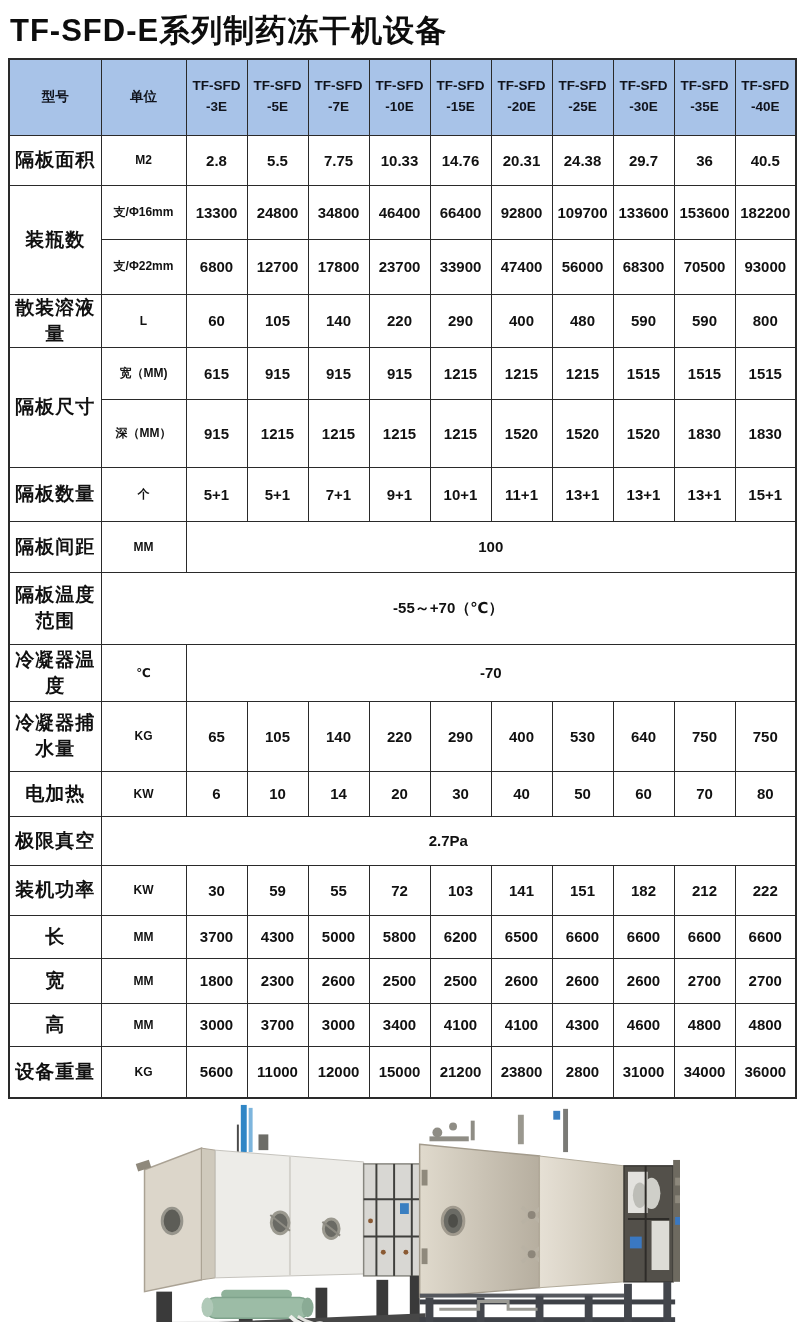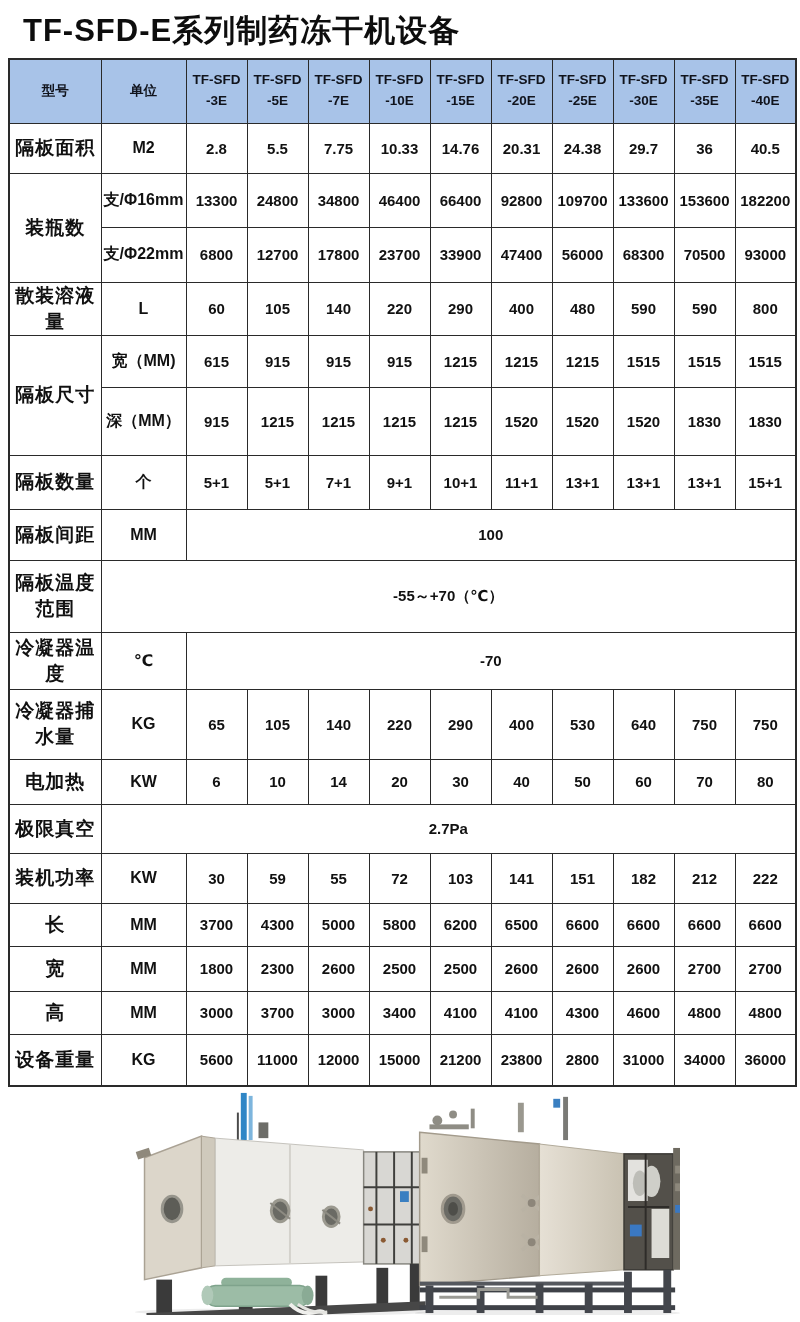--- a/index.html
+++ b/index.html
@@ -11,21 +11,21 @@
   body{
     margin:0;
     width:800px;
     height:1322px;
     background:#ffffff;
     color:var(--text);
     font-family:"Liberation Sans","DejaVu Sans",sans-serif;
   }
   h1{
     margin:0;
-    padding:10px 0 6px 23px;
+    padding:10px 0 6px 10px;
     font-size:31px;
     font-weight:bold;
     letter-spacing:1px;
     color:#0d0d0d;
   }
   table#spec{
     border-collapse:collapse;
     table-layout:fixed;
     width:787px;
     margin-left:8px;
@@ -39,24 +39,24 @@
     padding:0 1px;
     overflow:hidden;
   }
   #spec thead th{
     background:var(--header-bg);
     white-space:pre-line;
     font-size:13.5px;
     line-height:1.55;
     color:#10131c;
   }
-  #spec thead tr{height:64px;}
+  #spec thead tr{height:76px;}
   #spec td{font-size:15px;}
   #spec td.lbl{font-size:19px;letter-spacing:1px;}
-  #spec td.unit{font-size:16px;}
+  #spec td.unit{font-size:12px;}
   #spec tbody tr{height:50px;}
   #spec tbody tr:nth-of-type(2){height:54px;}
   #spec tbody tr:nth-of-type(3){height:55px;padding-left:44px;}
   #spec tbody tr:nth-of-type(4){height:46px;}
   #spec tbody tr:nth-of-type(5){height:52px;}
   #spec tbody tr:nth-of-type(6){height:68px;}
   #spec tbody tr:nth-of-type(7){height:54px;}
   #spec tbody tr:nth-of-type(8){height:51px;}
   #spec tbody tr:nth-of-type(9){height:72px;margin-left:32px;}
   #spec tbody tr:nth-of-type(10){height:57px;}

